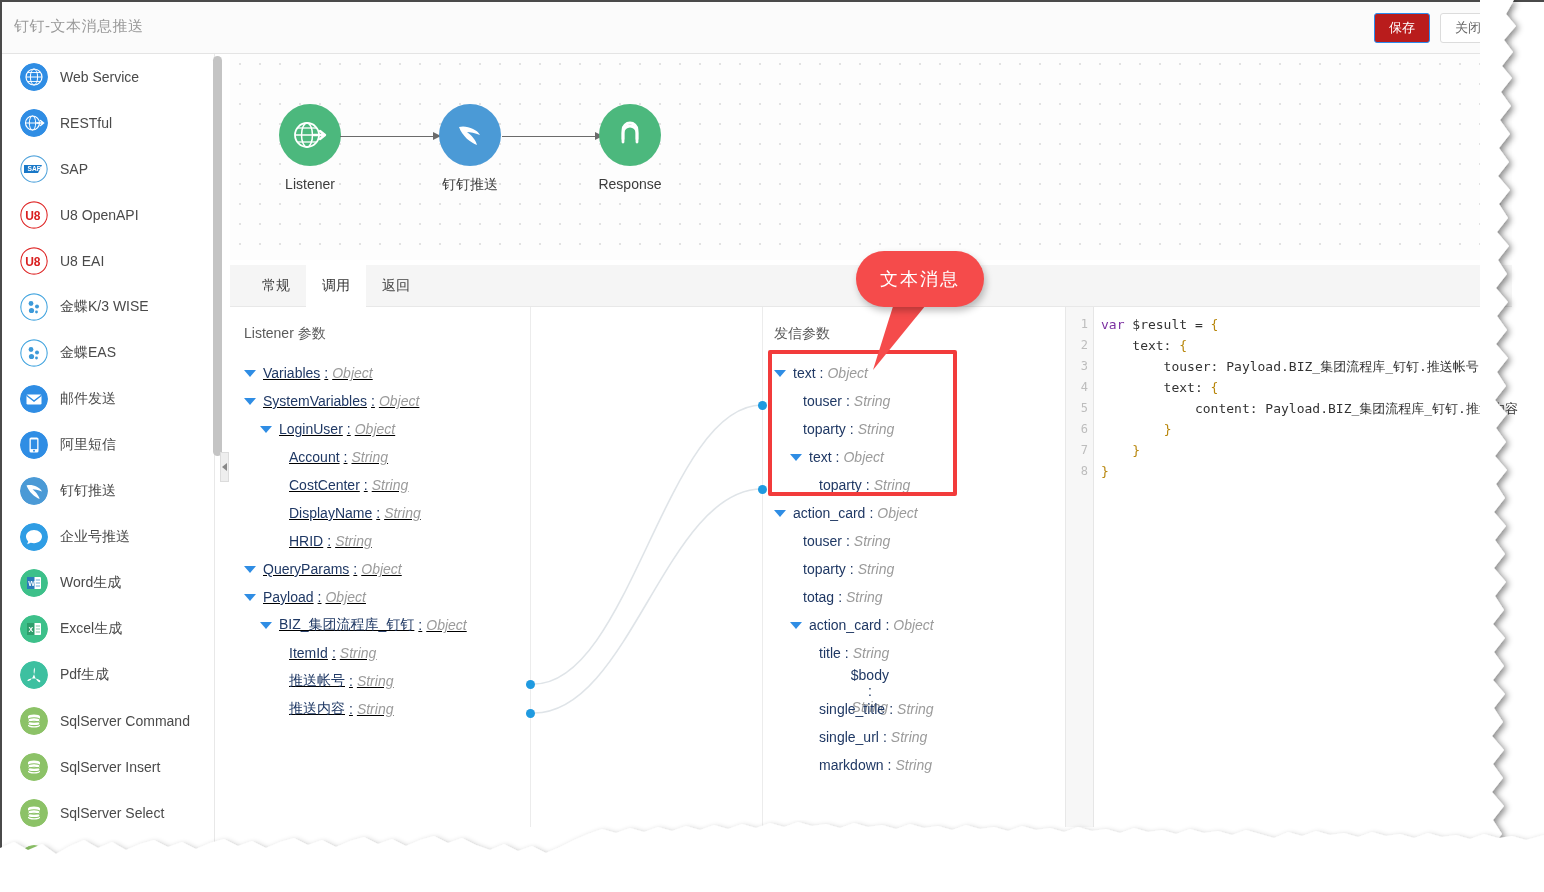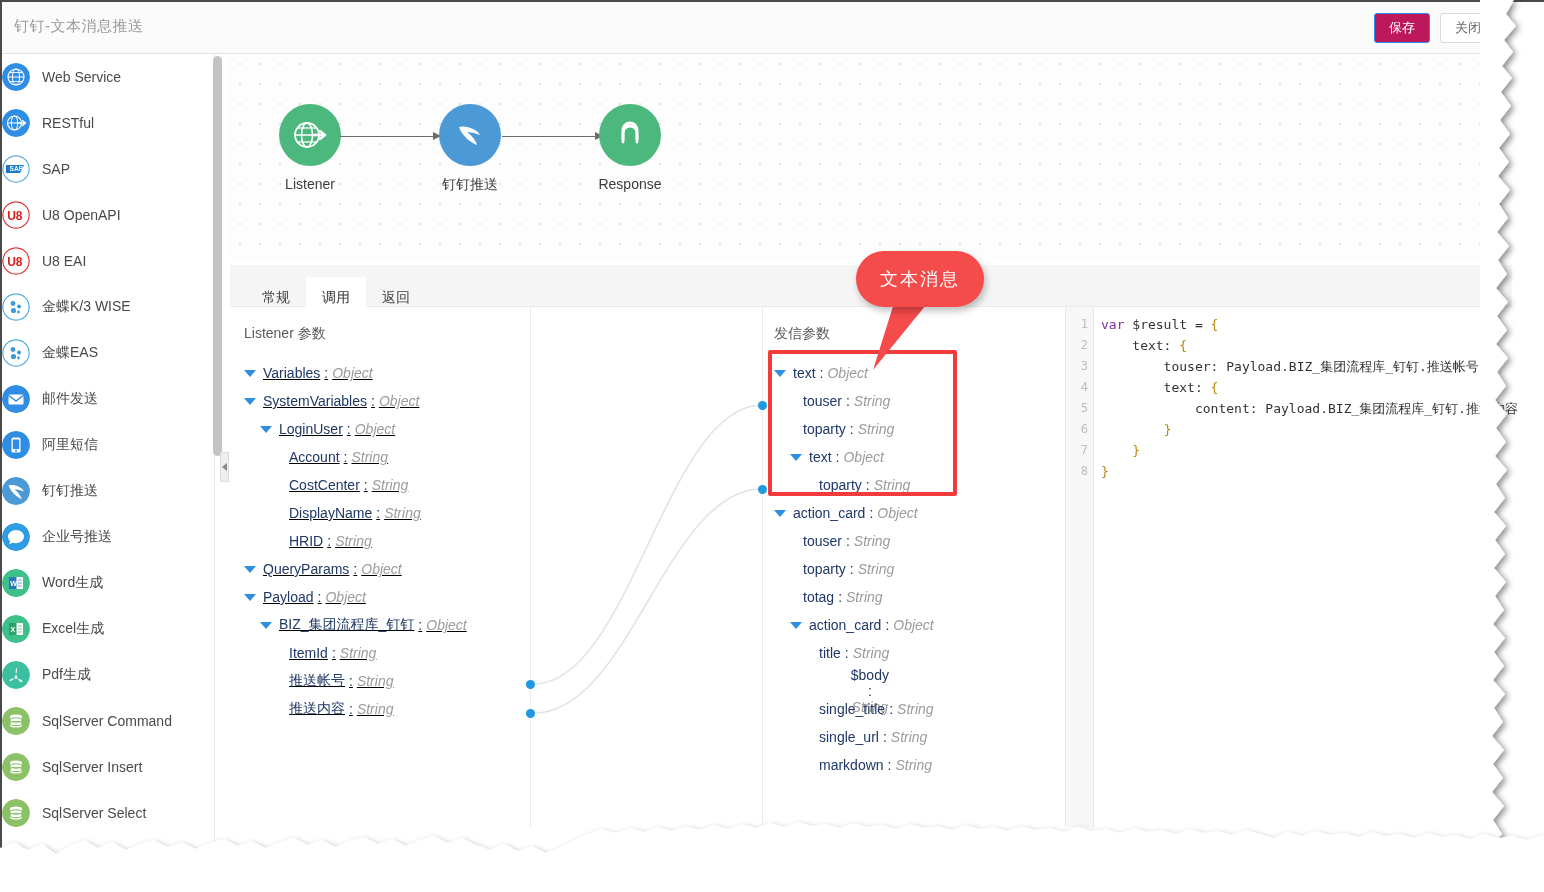--- a/index.html
+++ b/index.html
@@ -38,33 +38,33 @@
   .titlebar-actions {
     position: absolute; right: 16px; top: 11px;
     display: flex; gap: 10px; align-items: center;
   }
   .btn {
     height: 30px; min-width: 52px; padding: 0 14px;
     font-size: 13px; border-radius: 3px;
     display: flex; align-items: center; justify-content: center;
     cursor: pointer; user-select: none;
   }
-  .btn-primary { background: #be185d; color: #fff; border: 1px solid #2b8cf0; }
+  .btn-primary { background: #b91c1c; color: #fff; border: 1px solid #2b8cf0; }
   .btn-default { background: #fff; color: #666; border: 1px solid #dcdcdc; }
 
   
   .sidebar {
     position: absolute; left: 2px; top: 54px; width: 213px; height: 838px;
     background: #ffffff; border-right: 1px solid #e8e8e8;
     overflow: hidden;
   }
   .side-item {
     position: relative; height: 46px;
     display: flex; align-items: center; gap: 12px;
-    padding-left: 0; cursor: pointer;
+    padding-left: 18px; cursor: pointer;
   }
   .side-label { font-size: 14px; color: #4a4a4a; white-space: nowrap; }
   .side-ico {
     width: 28px; height: 28px; border-radius: 50%;
     display: flex; align-items: center; justify-content: center;
     flex: 0 0 28px;
     color: #fff; font-size: 11px; font-weight: bold;
     overflow: hidden;
   }
   .side-ico svg { display: block; }
@@ -114,21 +114,21 @@
     border-left: 8px solid #6b6b6b;
   }
 
   
   .tabsbar {
     position: absolute; left: 230px; top: 265px; width: 1282px; height: 42px;
     background: #f5f5f5;
     border-bottom: 1px solid #e8e8e8;
   }
   .tab {
-    position: absolute; top: 12px; height: 42px;
+    position: absolute; top: 0; height: 42px;
     display: flex; align-items: center; padding: 0 16px;
     font-size: 14px; color: #444; cursor: pointer;
   }
   .tab.active { background: #ffffff; color: #333; }
 
   
   .panel-wrap {
     position: absolute; left: 230px; top: 307px; width: 1282px; height: 520px;
     background: #ffffff;
   }

